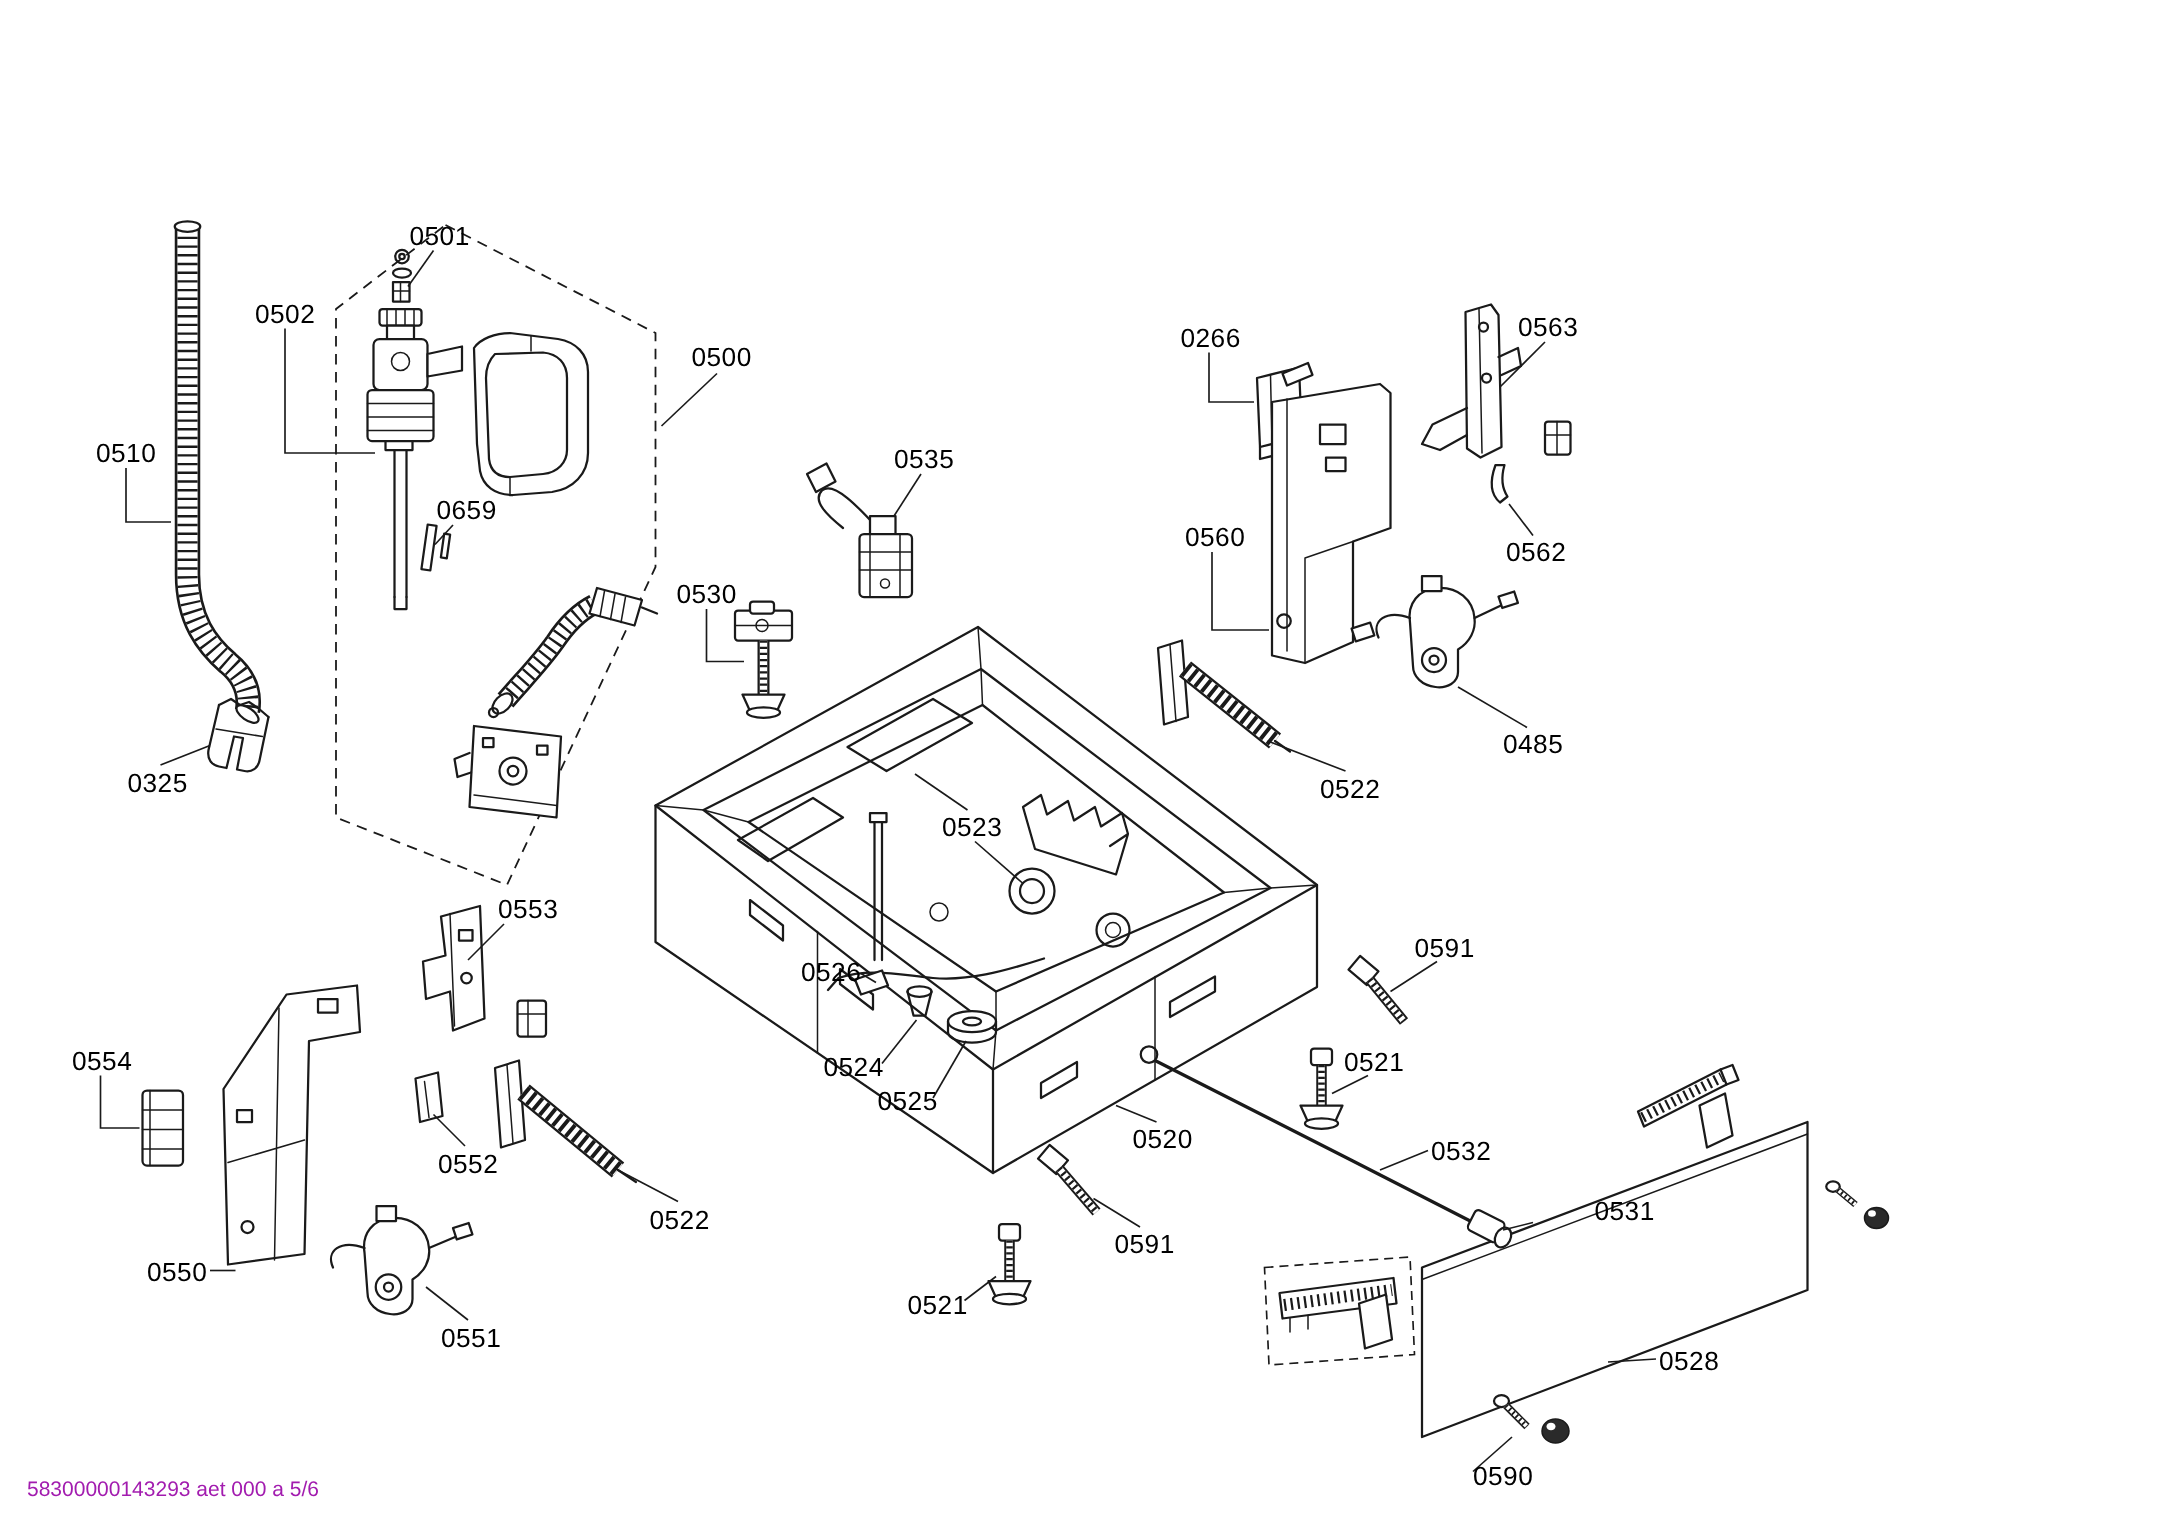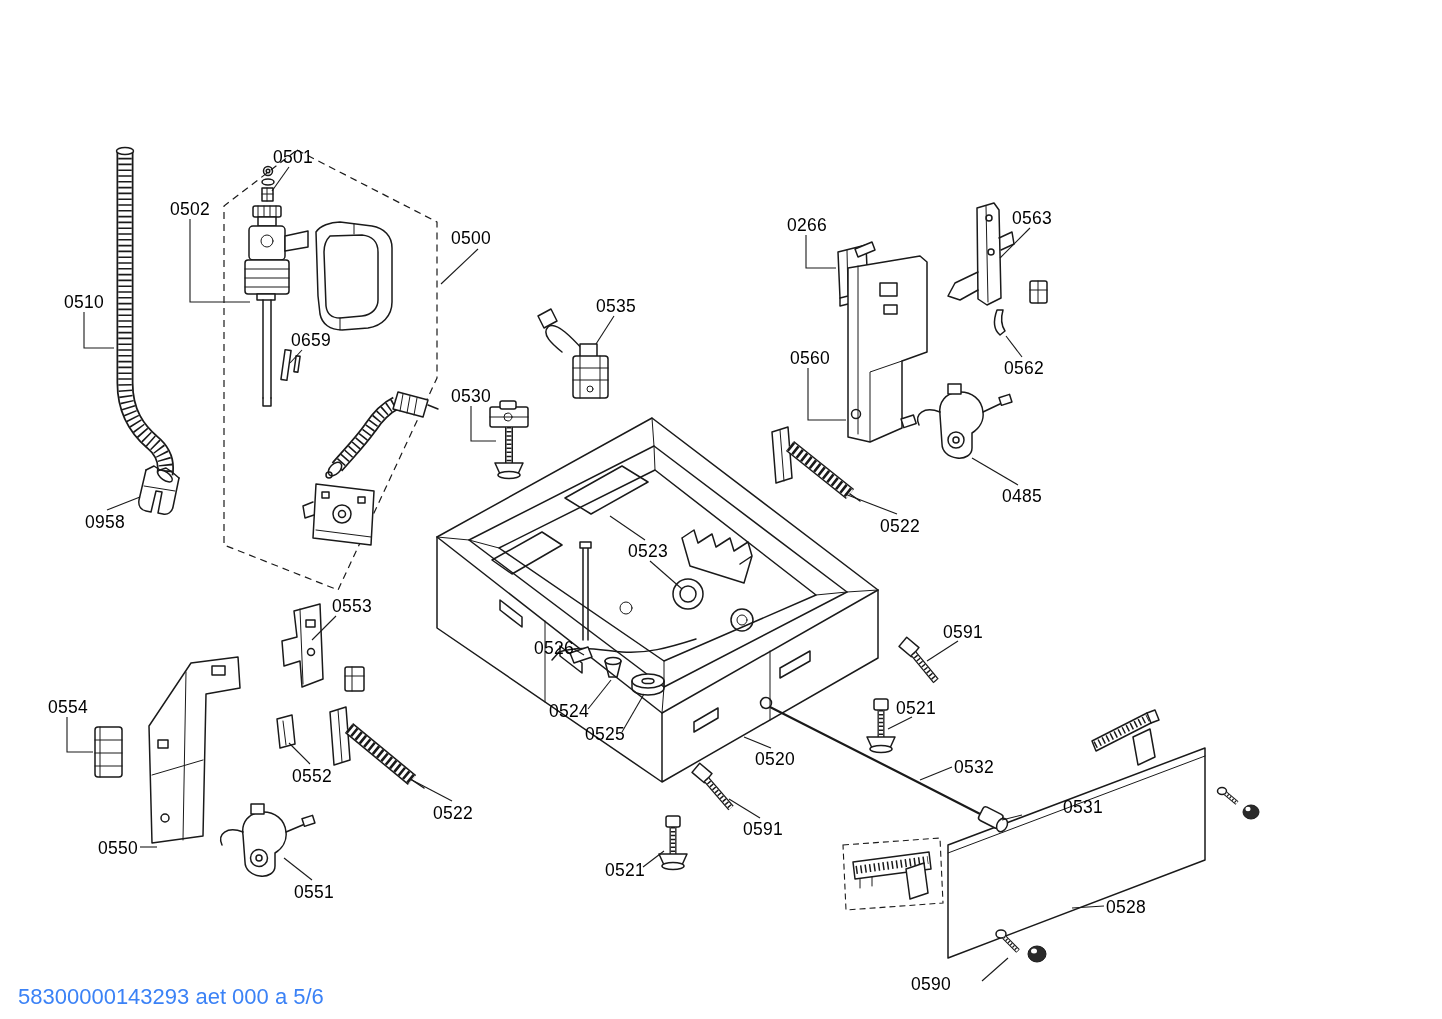--- a/index.html
+++ b/index.html
@@ -4,21 +4,21 @@
 <style>
   * { margin:0; padding:0; box-sizing:border-box; }
   html,body { width:1442px; height:1019px; background:#ffffff; overflow:hidden; }
   body { position:relative; font-family:"Liberation Sans", sans-serif; color:#111; }
   .stage { position:absolute; left:0; top:0; width:1442px; height:1019px;border-radius:15px; }
   svg { position:absolute; left:0; top:0; }
   .o  { stroke:#1a1a1a; fill:none; stroke-width:1.5; stroke-linejoin:round; stroke-linecap:round; }
   .of { stroke:#1a1a1a; fill:#ffffff; stroke-width:1.5; stroke-linejoin:round; stroke-linecap:round; }
   .t  { stroke-width:1; }
   .plabel { position:absolute; font-size:17.5px; letter-spacing:.3px; white-space:nowrap; color:#000; }
-  .footer { position:absolute; left:18px; top:984px; font-size:22px; color:#3b82f6; }
+  .footer { position:absolute; left:18px; top:984px; font-size:14px; color:#a21caf; }
 </style>
 </head>
 <body>
 
 <div class="stage">
 
 <svg width="1442" height="1019" viewBox="0 0 1442 1019">
 
   <g>
     <polygon points="297,150 437,222 437,378 338,590 224,545 224,206" fill="none" stroke="#1a1a1a" stroke-width="1.2" stroke-dasharray="7 5"></polygon>
@@ -337,46 +337,46 @@
     <path d="M140,847 H157"></path>
     <path d="M643,867 L664,851"></path>
     <path d="M312,880 L284,858"></path>
     <path d="M1104,906 L1072,908"></path>
     <path d="M982,981 L1008,958"></path>
   </g>
 </svg>
 
   <div class="plabel" style="left:273px;top:147px">0501</div>
   <div class="plabel" style="left:170px;top:199px">0502</div>
-  <div class="plabel" style="left:451px;top:228px">0500</div>
+  <div class="plabel" style="left:461px;top:228px">0500</div>
   <div class="plabel" style="left:64px;top:292px">0510</div>
   <div class="plabel" style="left:291px;top:330px">0659</div>
   <div class="plabel" style="left:596px;top:296px">0535</div>
   <div class="plabel" style="left:451px;top:386px">0530</div>
   <div class="plabel" style="left:787px;top:215px">0266</div>
   <div class="plabel" style="left:1012px;top:208px">0563</div>
   <div class="plabel" style="left:790px;top:348px">0560</div>
   <div class="plabel" style="left:1004px;top:358px">0562</div>
   <div class="plabel" style="left:1002px;top:486px">0485</div>
   <div class="plabel" style="left:880px;top:516px">0522</div>
-  <div class="plabel" style="left:85px;top:512px">0958</div>
+  <div class="plabel" style="left:85px;top:512px">0325</div>
   <div class="plabel" style="left:628px;top:541px">0523</div>
   <div class="plabel" style="left:332px;top:596px">0553</div>
   <div class="plabel" style="left:943px;top:622px">0591</div>
   <div class="plabel" style="left:534px;top:638px">0526</div>
   <div class="plabel" style="left:48px;top:697px">0554</div>
   <div class="plabel" style="left:549px;top:701px">0524</div>
   <div class="plabel" style="left:896px;top:698px">0521</div>
   <div class="plabel" style="left:585px;top:724px">0525</div>
   <div class="plabel" style="left:755px;top:749px">0520</div>
   <div class="plabel" style="left:954px;top:757px">0532</div>
   <div class="plabel" style="left:292px;top:766px">0552</div>
   <div class="plabel" style="left:433px;top:803px">0522</div>
   <div class="plabel" style="left:1063px;top:797px">0531</div>
   <div class="plabel" style="left:743px;top:819px">0591</div>
   <div class="plabel" style="left:98px;top:838px">0550</div>
   <div class="plabel" style="left:605px;top:860px">0521</div>
   <div class="plabel" style="left:294px;top:882px">0551</div>
   <div class="plabel" style="left:1106px;top:897px">0528</div>
-  <div class="plabel" style="left:911px;top:974px">0590</div>
+  <div class="plabel" style="left:982px;top:974px">0590</div>
 
   <div class="footer">58300000143293 aet 000 a 5/6</div>
 </div>
 
 </body></html>

